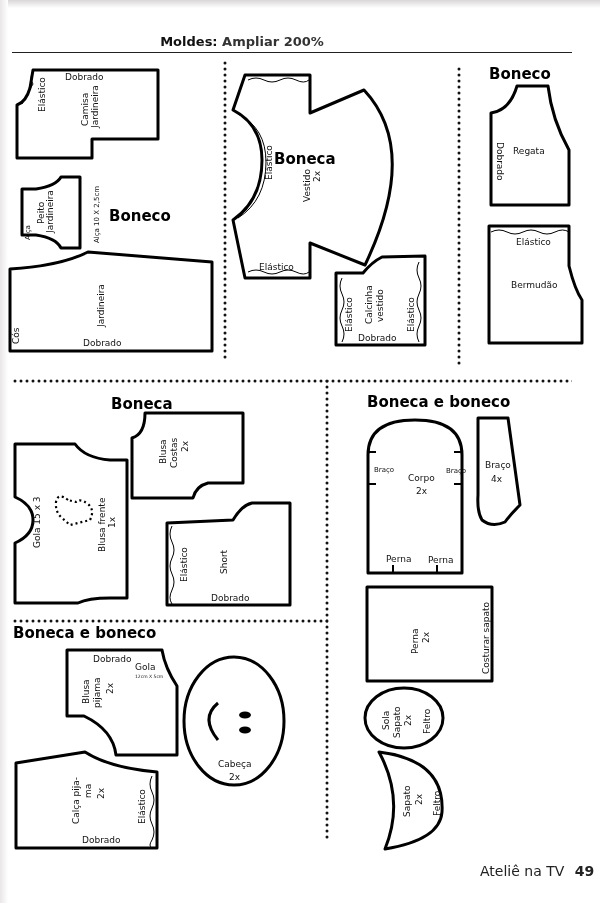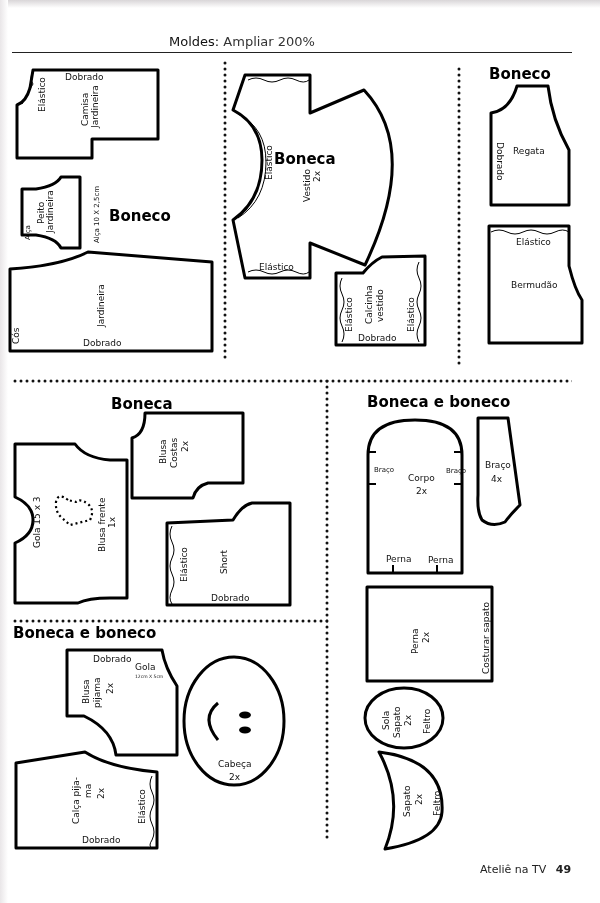--- a/index.html
+++ b/index.html
@@ -3,27 +3,27 @@
 <meta charset="utf-8">
 <style>
   html, body { margin: 0; padding: 0; background: #ffffff; }
   body { width: 600px; height: 903px; position: relative; overflow: hidden;
          font-family: "DejaVu Sans", sans-serif; }
   .page-edge { position: absolute; left: 0; top: 0; width: 8px; height: 903px;
                background: linear-gradient(to right, #e9e6e8, #ffffff); }
   .top-edge { position: absolute; left: 0; top: 0; width: 600px; height: 8px;
               background: linear-gradient(to bottom, #d9d6d8, #ffffff); }
   .header-title { position: absolute; top: 34px; left: 0; width: 484px; text-align: center;
-                  font-family: "DejaVu Sans", sans-serif; font-weight: normal; font-size: 13px; color: #111; }
+                  font-family: "DejaVu Sans", sans-serif; font-weight: bold; font-size: 13px; color: #111; }
   .header-title .sub { color: #333; }
   .header-rule { position: absolute; top: 52px; left: 12px; width: 560px; height: 1px; background: #222; }
   svg.plate { position: absolute; left: 0; top: 0; }
   .lbl { font-family: "DejaVu Sans", sans-serif; fill: #111; }
   .sec-title { font-family: "DejaVu Sans", sans-serif; font-weight: bold; fill: #000; }
-  .footer { position: absolute; top: 863px; left: 480px; font-size: 11px; color: #222;
+  .footer { position: absolute; top: 863px; left: 480px; font-size: 14px; color: #222;
             font-family: "DejaVu Sans", sans-serif; }
   .footer .pg { font-weight: bold; margin-left: 6px; }
 </style>
 </head>
 <body>
 
 <div class="top-edge"></div>
 <div class="page-edge"></div>
 
 <div class="header-title">

